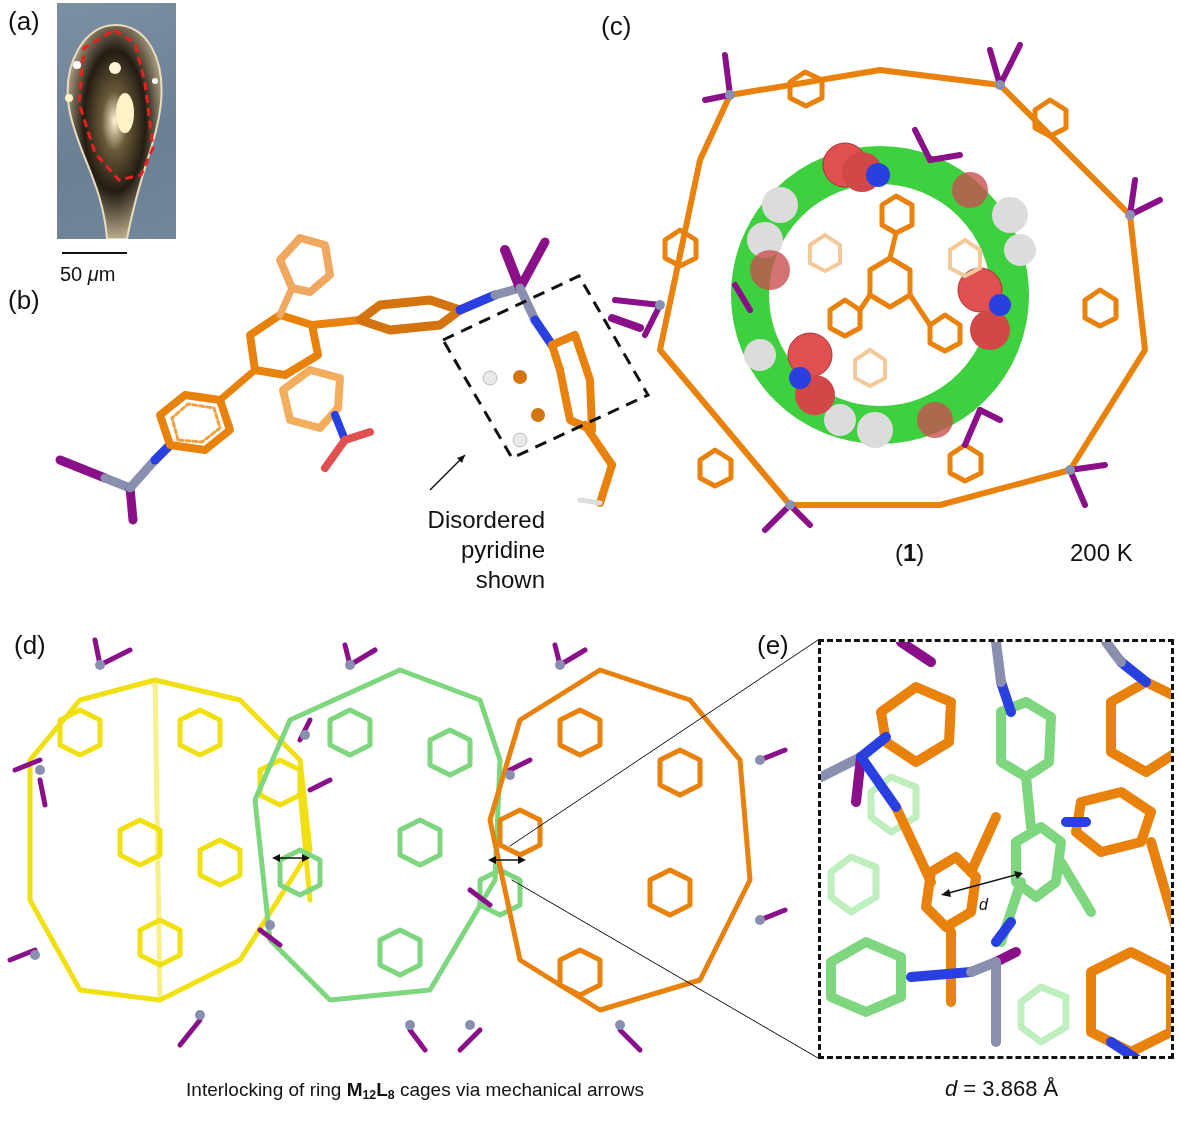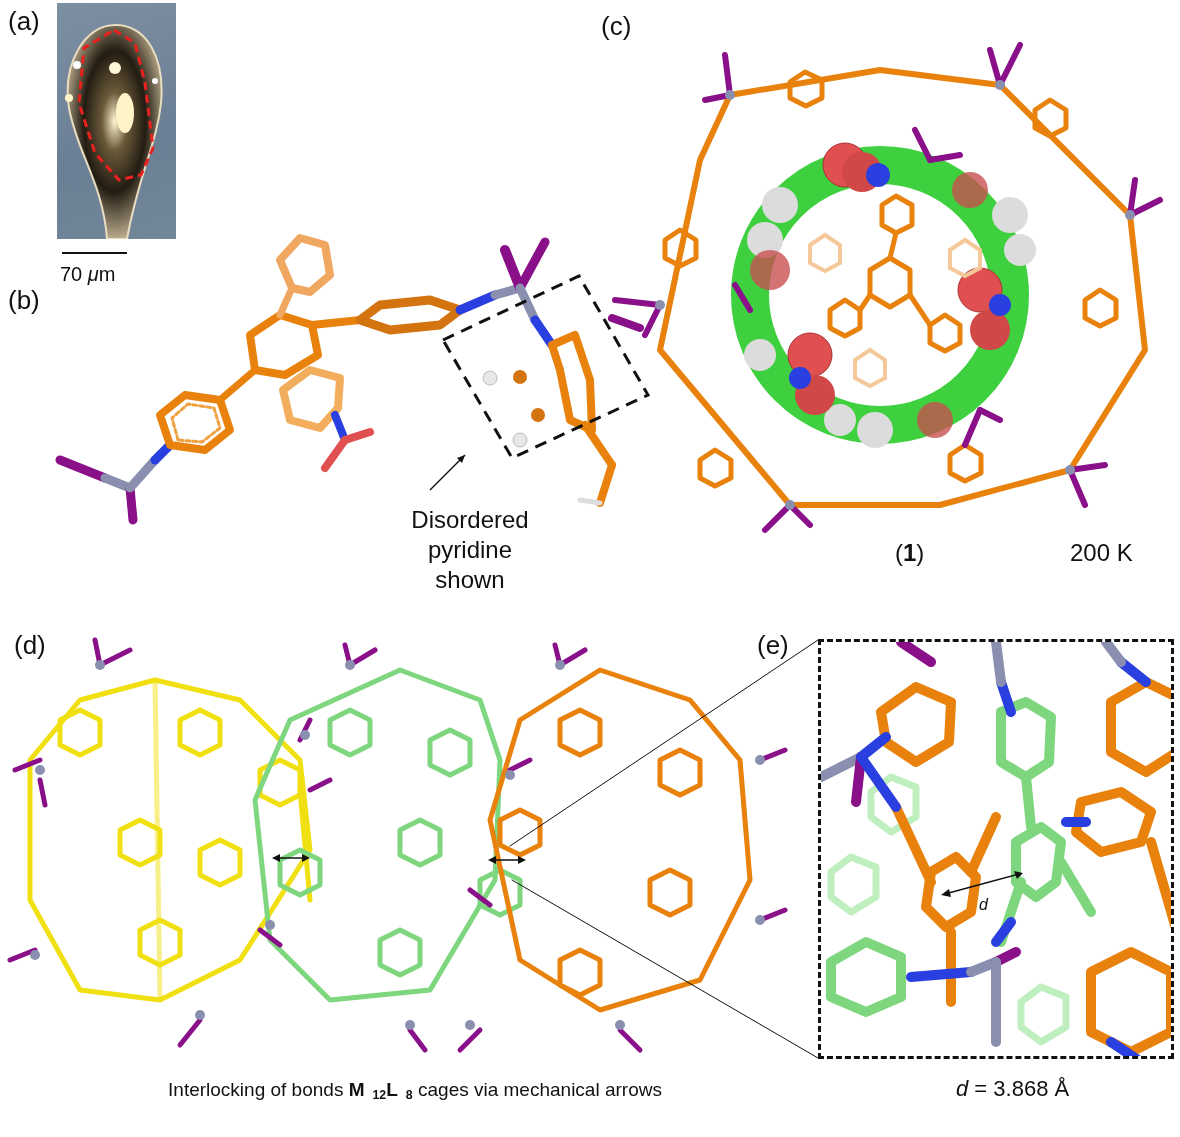--- a/index.html
+++ b/index.html
@@ -5,21 +5,21 @@
   html, body { margin: 0; padding: 0; background: #ffffff; }
   body { width: 1180px; height: 1137px; position: relative; overflow: hidden;
          font-family: "Liberation Sans", sans-serif; color: #111; }
   .abs { position: absolute; }
   .panel-label { font-size: 26px; line-height: 1; }
   .caption { font-size: 22px; line-height: 1.25; }
   svg { position: absolute; left: 0; top: 0; }
   .mu { font-style: italic; }
   .it { font-style: italic; }
   .bold { font-weight: bold; }
-  sub { font-size: 0.65em; vertical-align: -0.25em; margin-left: 8px; }
+  sub { font-size: 0.65em; vertical-align: -0.25em; }
 </style>
 </head>
 <body>
 
 <div class="abs panel-label" style="left:8px;top:8px;">(a)</div>
 <div class="abs" style="left:57px;top:3px;width:119px;height:236px;background:linear-gradient(160deg,#7d8fa3,#6b7f94 60%,#73879b);overflow:hidden;">
   <svg width="119" height="236" viewBox="0 0 119 236">
     <defs>
       <radialGradient id="cg" cx="50%" cy="45%" r="55%">
         <stop offset="0%" stop-color="#fff4d0"></stop>
@@ -32,21 +32,21 @@
     <ellipse cx="68" cy="110" rx="9" ry="20" fill="#fff3c8"></ellipse>
     <circle cx="58" cy="65" r="6" fill="#fff6d8"></circle>
     <circle cx="20" cy="62" r="4" fill="#fff"></circle>
     <circle cx="98" cy="78" r="3" fill="#fff"></circle>
     <circle cx="12" cy="95" r="4" fill="#fff3c8"></circle>
     <path d="M57,27 L78,40 L88,80 L96,145 L84,172 L62,177 L38,150 L22,100 L27,45 Z" fill="none" stroke="#e8201e" stroke-width="3" stroke-dasharray="8,5"></path>
   </svg>
 </div>
 <div class="abs" style="left:62px;top:252px;width:65px;height:2px;background:#111;"></div>
 <div class="abs caption" style="left:60px;top:262px;font-size:20px;">
-  <span>70</span>
+  <span>50</span>
   <span class="mu">μ</span><span>m</span>
 </div>
 
 <div class="abs panel-label" style="left:8px;top:287px;">(b)</div>
 <svg width="1180" height="620" viewBox="0 0 1180 620" style="pointer-events:none;">
   <g stroke-linecap="round" stroke-linejoin="round" fill="none">
 
     <line x1="60" y1="460" x2="105" y2="478" stroke="#8a108a" stroke-width="9"></line>
     <line x1="105" y1="478" x2="130" y2="488" stroke="#8a8fb0" stroke-width="9"></line>
     <line x1="130" y1="488" x2="133" y2="520" stroke="#8a108a" stroke-width="9"></line>
@@ -88,21 +88,21 @@
   <circle cx="490" cy="378" r="7" fill="#e8e8e8" stroke="#bbb"></circle>
   <circle cx="520" cy="377" r="7" fill="#d47410"></circle>
   <circle cx="538" cy="415" r="7" fill="#d47410"></circle>
   <circle cx="520" cy="440" r="7" fill="#e8e8e8" stroke="#bbb"></circle>
 
   <polygon points="443,340 579,276 648,395 512,458" fill="none" stroke="#111" stroke-width="3" stroke-dasharray="12,8"></polygon>
 
   <line x1="430" y1="490" x2="465" y2="455" stroke="#111" stroke-width="1.5"></line>
   <polygon points="465,455 457,458 462,463" fill="#111"></polygon>
 </svg>
-<div class="abs caption" style="left:395px;top:505px;text-align:center;width:150px;font-size:24px;">
+<div class="abs caption" style="left:395px;top:505px;text-align:right;width:150px;font-size:24px;">
   <div>Disordered</div>
   <div>pyridine shown</div>
 </div>
 
 <div class="abs panel-label" style="left:601px;top:13px;">(c)</div>
 <svg width="1180" height="620" viewBox="0 0 1180 620" style="pointer-events:none;">
   <g stroke-linecap="round" stroke-linejoin="round" fill="none">
 
     <polygon points="730,95 880,70 1000,85 1130,215 1145,350 1070,470 940,505 790,505 660,350 700,160" stroke="#e8820c" stroke-width="6"></polygon>
 
@@ -275,21 +275,21 @@
       <polygon points="488,860 496,856 496,864"></polygon>
         <polygon points="526,860 518,856 518,864"></polygon>
     </g>
 
     <line x1="510" y1="846" x2="818" y2="640" stroke="#111" stroke-width="1"></line>
     <line x1="512" y1="880" x2="818" y2="1058" stroke="#111" stroke-width="1"></line>
   </g>
 </svg>
 <div class="abs caption" style="left:110px;top:1078px;width:610px;text-align:center;font-size:19px;">
   <div>
-    <span>Interlocking of bonds </span><span class="bold">M</span><sub class="bold">12</sub><span class="bold">L</span><sub class="bold">8</sub><span> cages via mechanical arrows</span>
+    <span>Interlocking of ring </span><span class="bold">M</span><sub class="bold">12</sub><span class="bold">L</span><sub class="bold">8</sub><span> cages via mechanical arrows</span>
   </div>
 </div>
 
 <div class="abs panel-label" style="left:757px;top:632px;">(e)</div>
 <div class="abs" style="left:818px;top:639px;width:356px;height:420px;border:3px dashed #111;box-sizing:border-box;overflow:hidden;background:#fff;">
   <svg width="356" height="420" viewBox="0 0 356 420">
     <g fill="none" stroke-linejoin="round" stroke-linecap="round">
 
       <g stroke="#bfeebf" stroke-width="7">
         <polygon points="10,230 30,215 55,225 55,255 30,270 10,255"></polygon>
@@ -337,15 +337,15 @@
         <line x1="80" y1="0" x2="110" y2="20" stroke="#8a108a"></line>
       </g>
 
       <line x1="124" y1="252" x2="198" y2="232" stroke="#111" stroke-width="1.5"></line>
       <polygon points="120,253 128,247 130,255" fill="#111" stroke="none"></polygon>
       <polygon points="202,231 193,229 196,237" fill="#111" stroke="none"></polygon>
     </g>
     <text x="158" y="268" font-family="Liberation Sans, sans-serif" font-style="italic" font-size="16" fill="#111">d</text>
   </svg>
 </div>
-<div class="abs caption" style="left:945px;top:1075px;font-size:22px;margin-left:11px;">
+<div class="abs caption" style="left:945px;top:1075px;font-size:22px;">
   <span class="it">d</span><span> = 3.868 Å</span>
 </div>
 
 </body></html>

